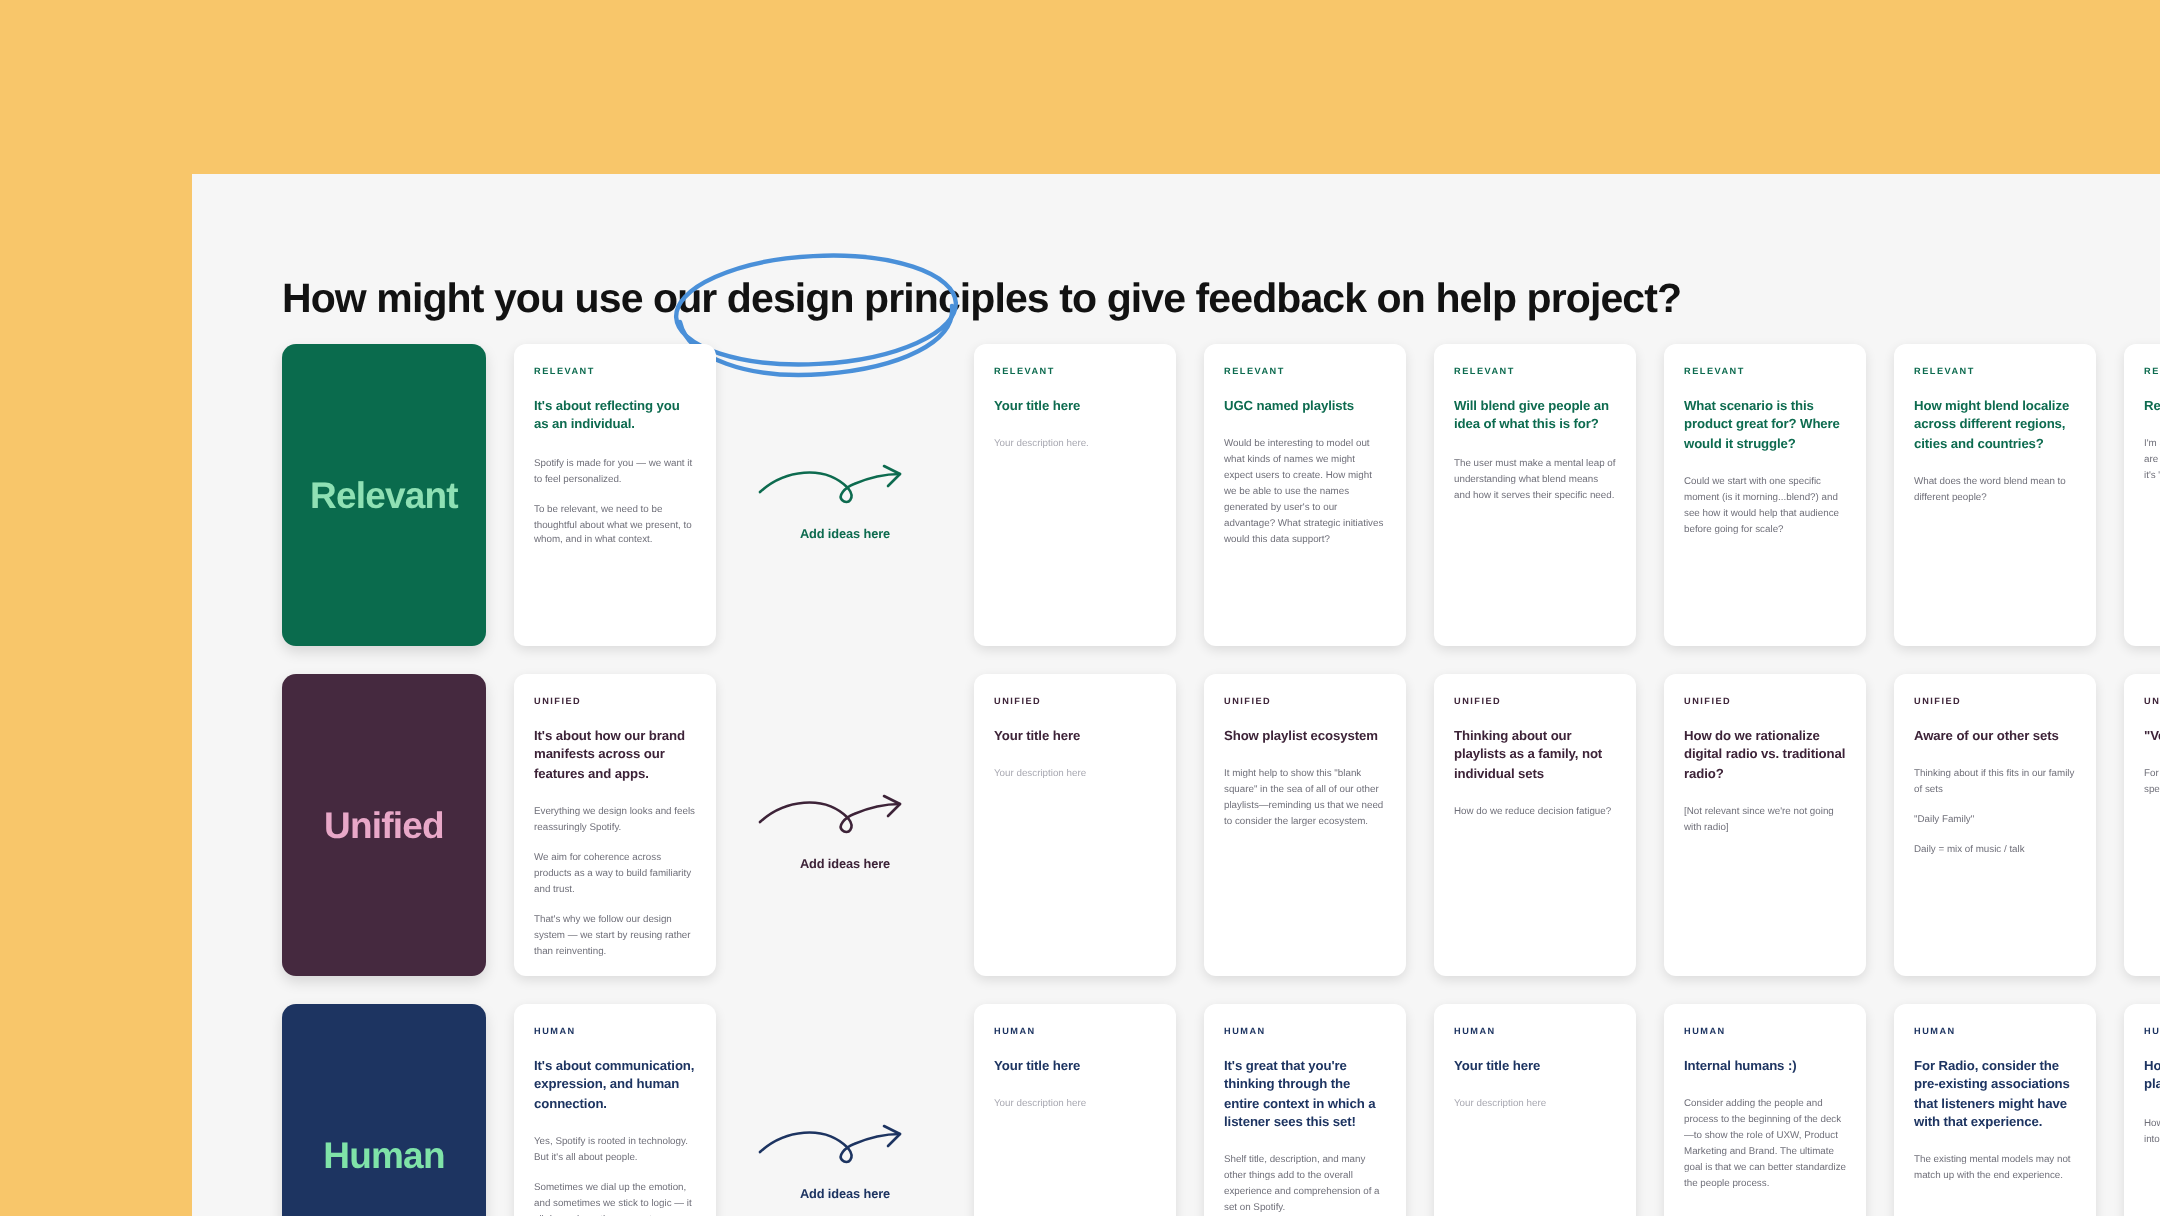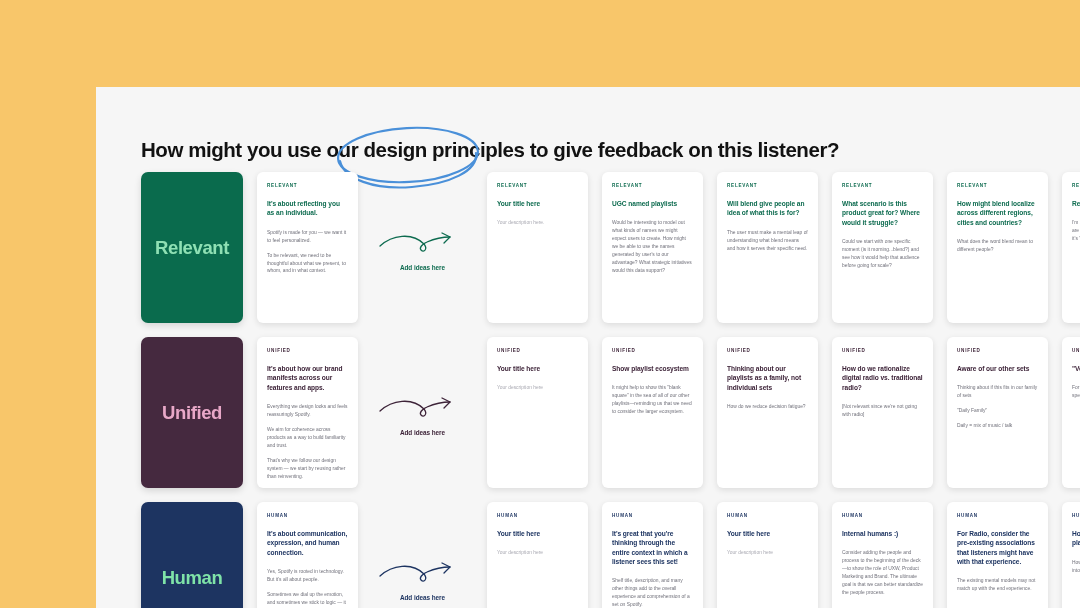--- a/index.html
+++ b/index.html
@@ -135,21 +135,21 @@
   .add-ideas.t-relevant .add-label { color: #0d6b4f; }
   .add-ideas.t-unified  .add-label { color: #3d2338; }
   .add-ideas.t-human    .add-label { color: #1d3461; }
 </style>
 </head>
 <body>
 
 <div id="board">
 
   <div id="title-wrap">
-    <div id="board-title">How might you use our design principles to give feedback on this listener?</div>
+    <div id="board-title">How might you use our design principles to give feedback on help project?</div>
     <svg id="title-annotation" viewBox="0 0 165 72">
       <ellipse cx="82" cy="34" rx="70" ry="27" fill="none" stroke="#4a90d9" stroke-width="2.2" transform="rotate(-3 82 34)"></ellipse>
       <path d="M14 40 C18 58, 48 69, 86 66 C124 63, 152 50, 150 32" fill="none" stroke="#4a90d9" stroke-width="2.2" stroke-linecap="round"></path>
     </svg>
   </div>
 
   <div class="row" id="row-0">
       <div class="principle-card" style="background: rgb(10, 107, 77);">
         <div class="p-label" style="color: rgb(143, 224, 180);">Relevant</div>
       </div>

